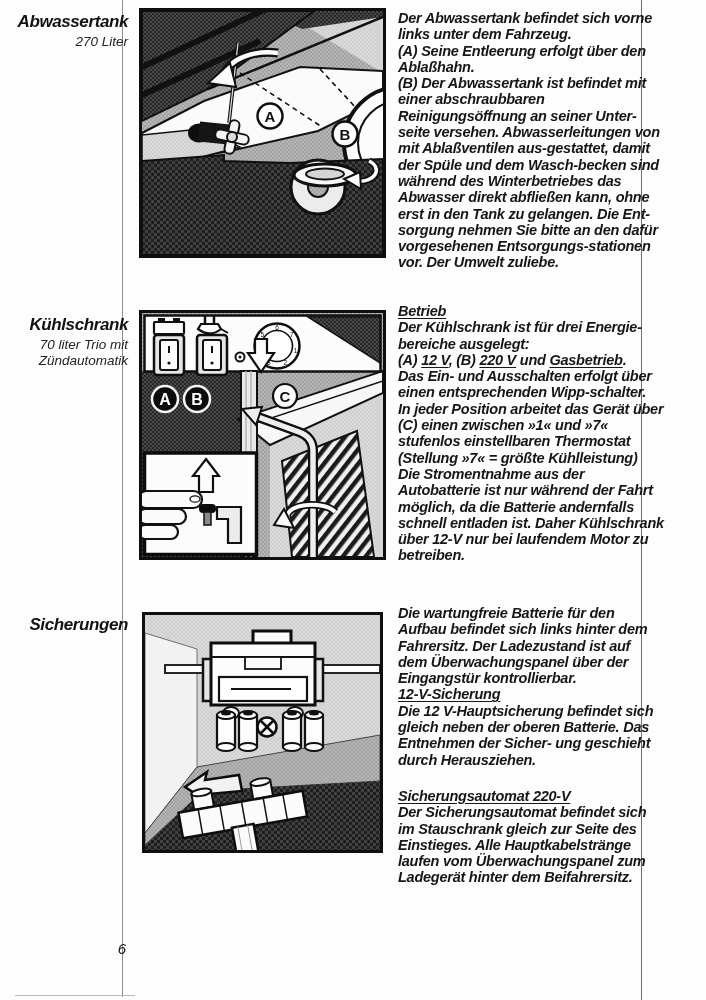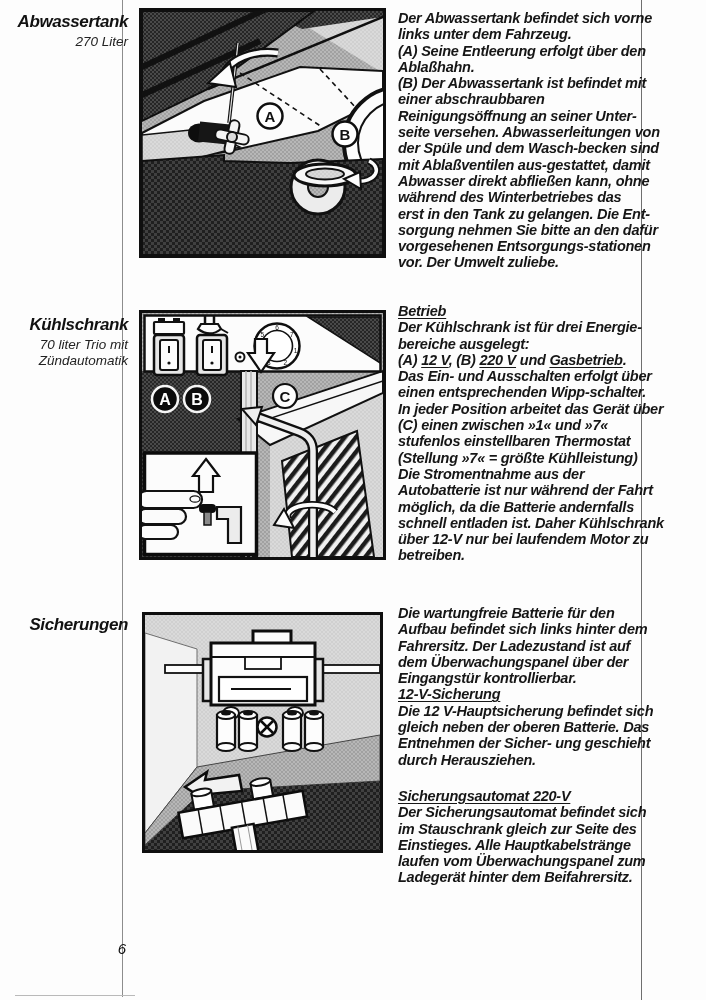--- a/index.html
+++ b/index.html
@@ -127,24 +127,24 @@
 
   <div class="body-col" style="top:10px;">
       <div class="bl">Der Abwassertank befindet sich vorne</div>
       <div class="bl">links unter dem Fahrzeug.</div>
       <div class="bl">(A) Seine Entleerung erfolgt über den</div>
       <div class="bl">Ablaßhahn.</div>
       <div class="bl">(B) Der Abwassertank ist befindet mit</div>
       <div class="bl">einer abschraubbaren</div>
       <div class="bl">Reinigungsöffnung an seiner Unter-</div>
       <div class="bl">seite versehen. Abwasserleitungen von</div>
+      <div class="bl">mit Ablaßventilen aus-gestattet, damit</div>
       <div class="bl">der Spüle und dem Wasch-becken sind</div>
-      <div class="bl">mit Ablaßventilen aus-gestattet, damit</div>
+      <div class="bl">während des Winterbetriebes das</div>
       <div class="bl">Abwasser direkt abfließen kann, ohne</div>
-      <div class="bl">während des Winterbetriebes das</div>
       <div class="bl">erst in den Tank zu gelangen. Die Ent-</div>
       <div class="bl">sorgung nehmen Sie bitte an den dafür</div>
       <div class="bl">vorgesehenen Entsorgungs-stationen</div>
       <div class="bl">vor. Der Umwelt zuliebe.</div>
     </div>
 
   <div class="head-col" style="top:315px;">
     <div class="head">Kühlschrank</div>
     <div class="subhead">70 liter Trio mit</div>
     <div class="subhead" style="margin-top:0;">Zündautomatik</div>

